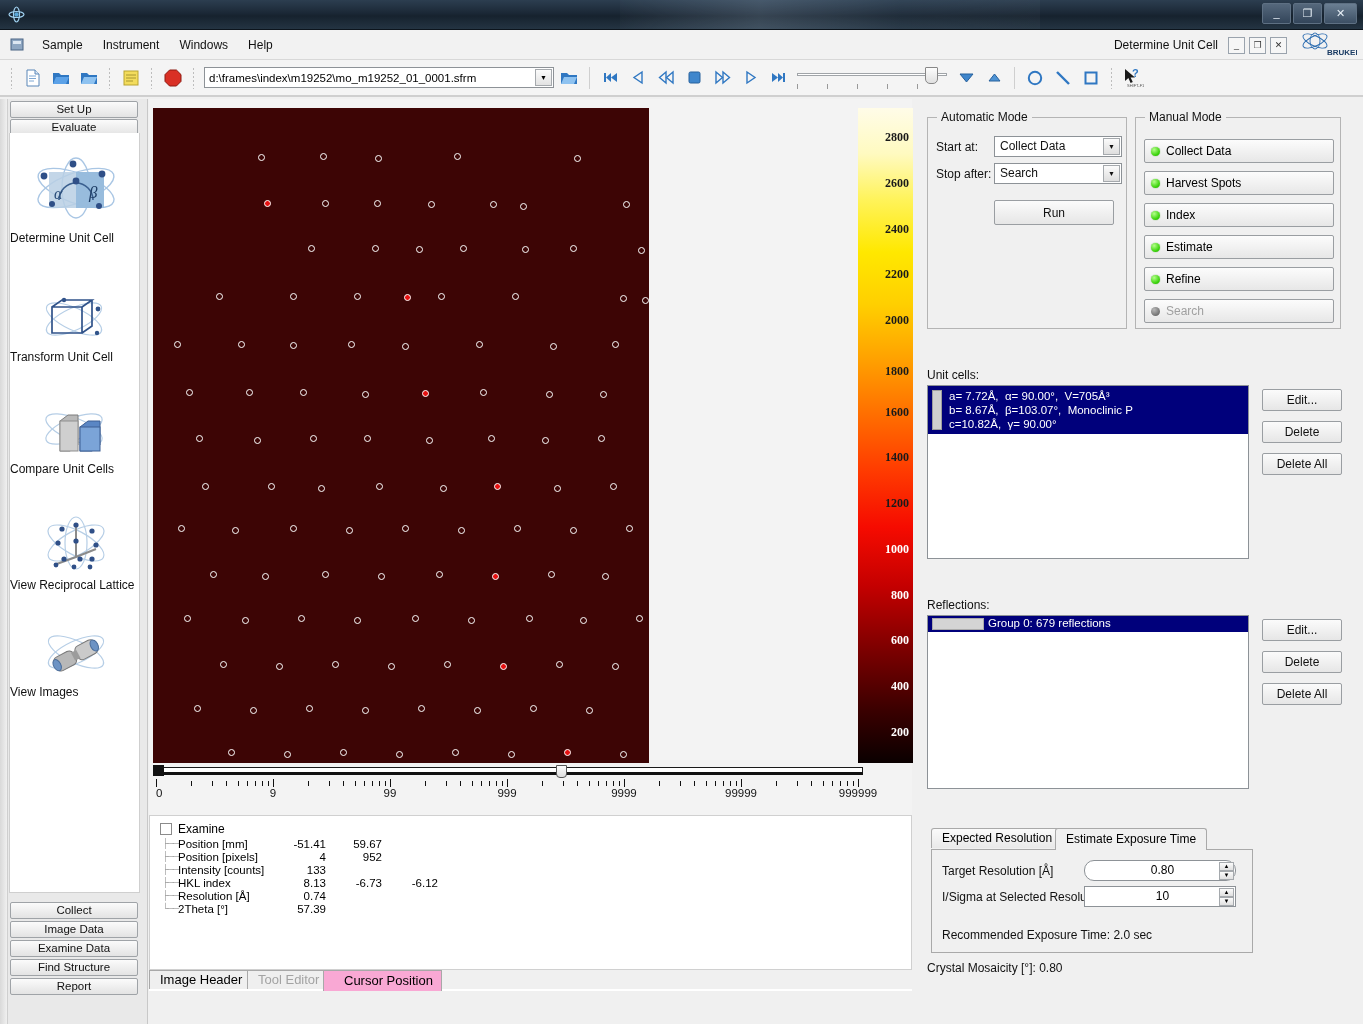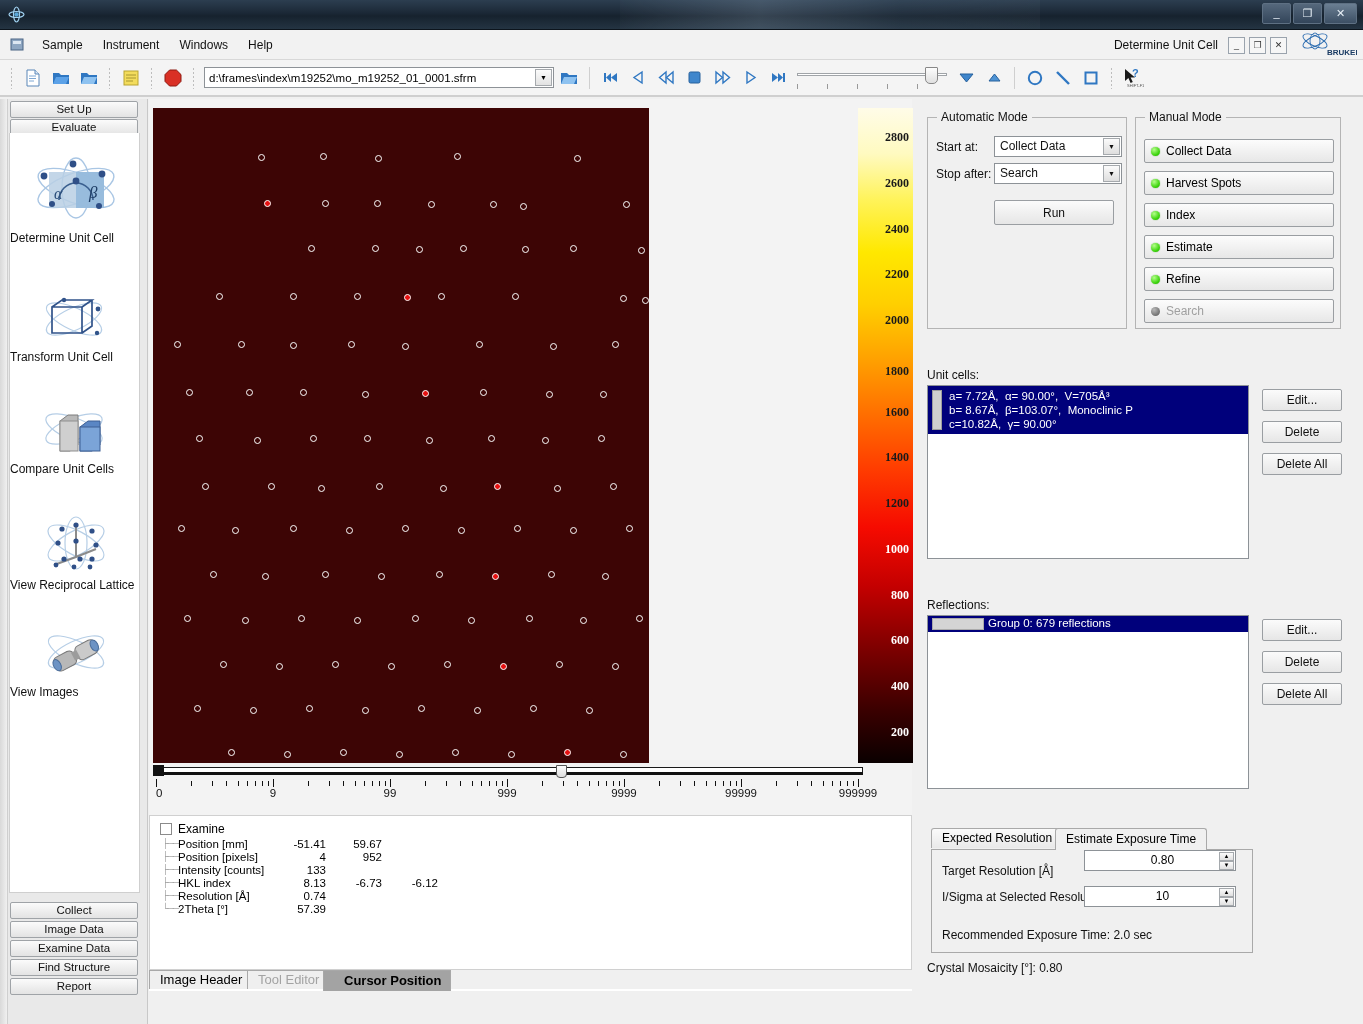--- a/index.html
+++ b/index.html
@@ -165,21 +165,21 @@
   .inforow .v1{ position:absolute; left:110px; width:54px; text-align:right; }
   .inforow .v2{ position:absolute; left:166px; width:54px; text-align:right; }
   .inforow .v3{ position:absolute; left:222px; width:54px; text-align:right; }
 
   .btabs{ position:absolute; left:149px; top:970px; width:763px; height:22px; }
   .btab{
     position:absolute; top:0; height:19px; line-height:17px; font-size:13px;
     padding:0 8px 0 10px; border:1px solid #a8a8a8; background:#efefef;
     border-bottom:none;
   }
-  .btab.active{ background:#a3a3a3; font-weight:bold; z-index:5; height:21px; line-height:19px;padding-left:20px;}
+  .btab.active{ background:#f9a8d4; font-weight:normal; z-index:5; height:21px; line-height:19px;padding-left:20px;}
   .btab.dis{ color:#a3a3a3; }
   .btab-underline{ position:absolute; left:149px; top:989px; width:763px; height:2px; background:#fff; }
 
   
   .rightpanel{ position:absolute; left:913px; top:99px; width:450px; height:925px; background:#f0f0f0; }
   .groupbox{ position:absolute; border:1px solid #b4b4b4; background:transparent; }
   .groupbox > .gtitle{
     position:absolute; left:9px; top:-8px; background:#f0f0f0; padding:0 4px;
     font-size:12px; color:#111;
   }
@@ -860,21 +860,21 @@
     <div class="btn" style="left:349px; top:520px; width:80px; height:22px;">Edit...</div>
     <div class="btn" style="left:349px; top:552px; width:80px; height:22px;">Delete</div>
     <div class="btn" style="left:349px; top:584px; width:80px; height:22px;">Delete All</div>
 
     <div class="tabstrip" style="left:18px; top:729px; width:400px; height:22px;">
       <div class="ttab" style="left:0px">Expected Resolution</div>
       <div class="ttab active" style="left:124px">Estimate  Exposure Time</div>
     </div>
     <div class="tabbody" style="left:18px; top:750px; width:322px; height:104px;text-align:center;">
       <span class="lbl" style="left:10px; top:14px;">Target Resolution [Å]</span>
-      <div class="spin" style="left:152px; top:0; width:152px;">
+      <div class="spin" style="left:152px; top:10px; width:152px;border-radius:10px;">
         <span>0.80</span>
         <div class="up">▲</div>
         <div class="dn">▼</div>
       </div>
       <span class="lbl" style="left:10px; top:40px;">I/Sigma at Selected Resolution</span>
       <div class="spin" style="left:152px; top:36px; width:152px;">
         <span>10</span>
         <div class="up">▲</div>
         <div class="dn">▼</div>
       </div>

